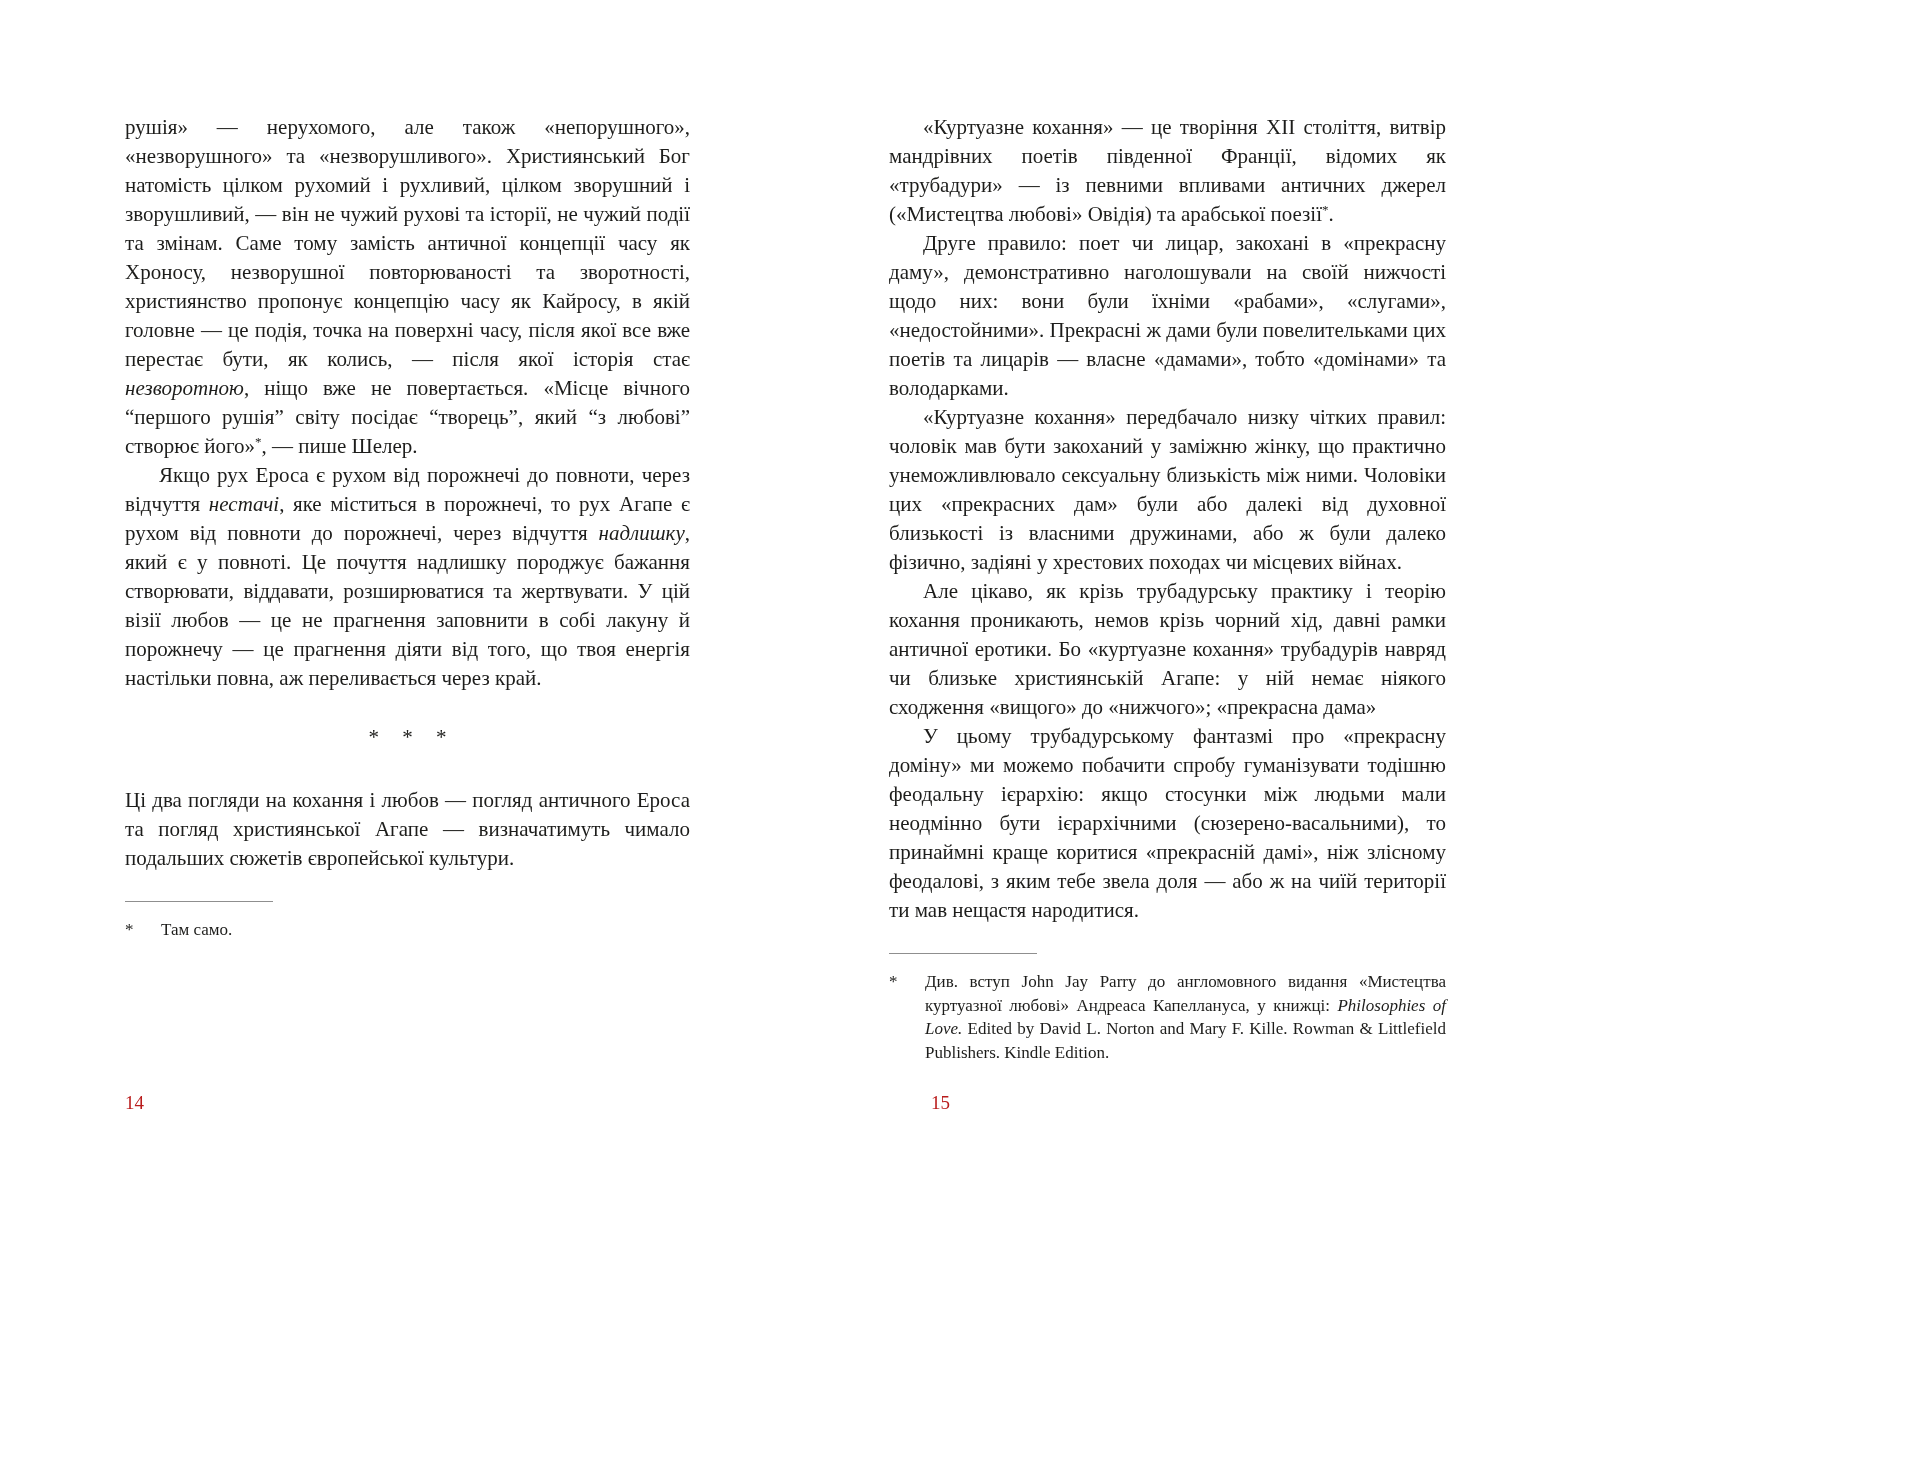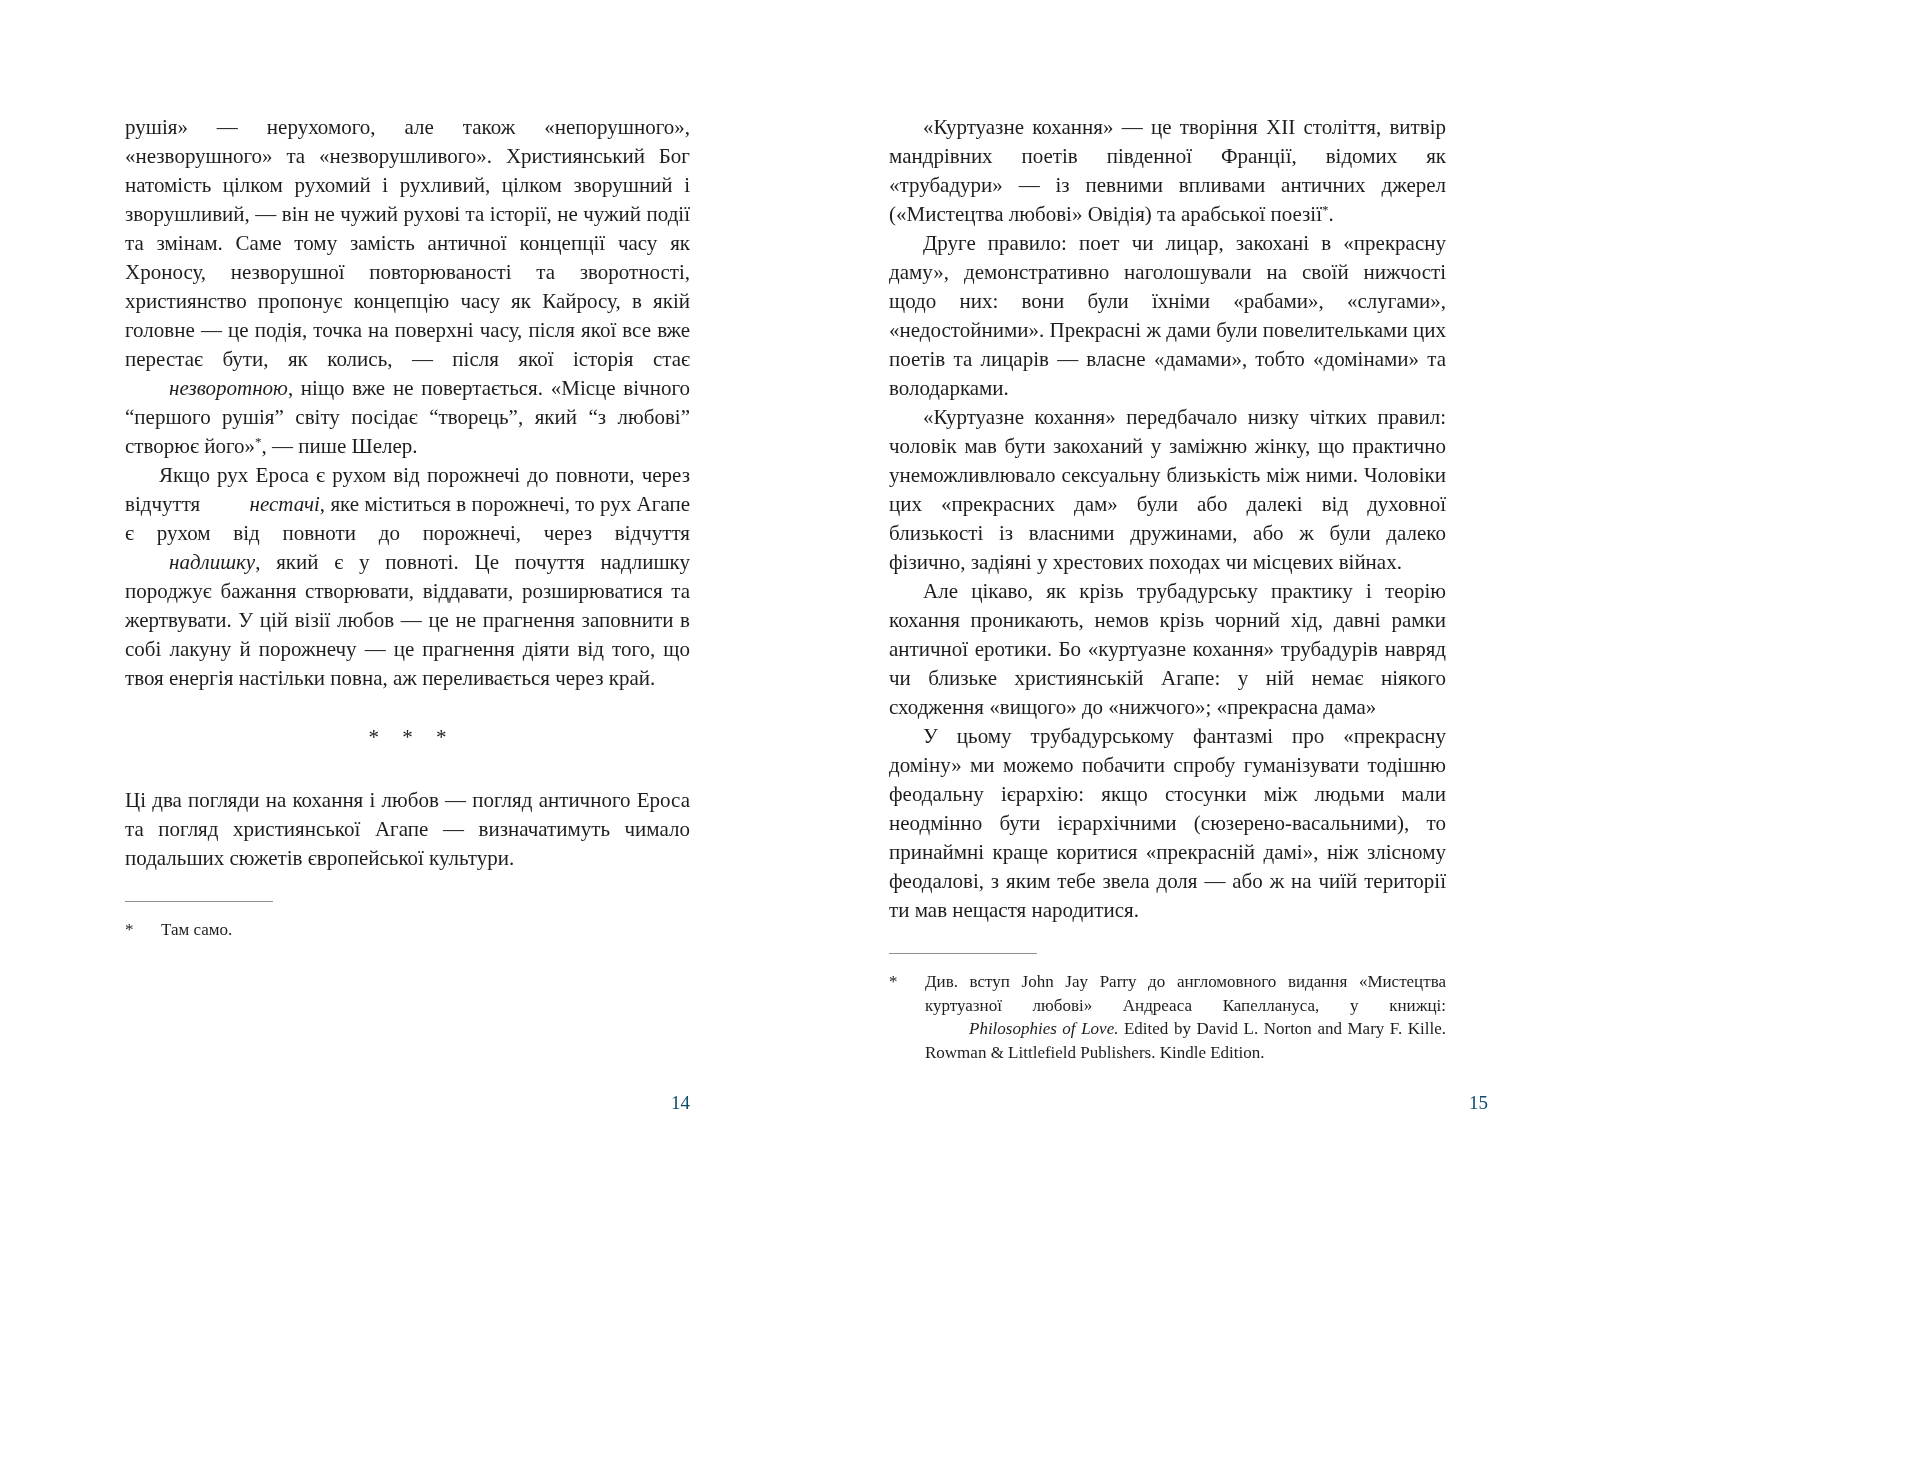--- a/index.html
+++ b/index.html
@@ -25,21 +25,21 @@
 
   .para {
     margin: 0;
     font-size: 21px;
     line-height: 29px;
     text-align: justify;
     text-indent: 34px;
   }
   .para.no-indent { text-indent: 0; }
 
-  .it  { font-style: italic; margin-left: 44px; }
+  .it  { font-style: italic; }
   .sup { font-size: 0.62em; vertical-align: 0.55em; line-height: 0; }
 
   .separator {
     text-align: center;
     font-size: 21px;
     line-height: 29px;
     letter-spacing: 9px;
     margin: 30px 0 34px 0;
     padding-left: 9px; 
   }
@@ -60,22 +60,22 @@
   .fn-marker {
     flex: 0 0 36px;
     text-align: left;
   }
   .fn-text { flex: 1; }
 
   .page-number {
     position: absolute;
     top: 1092px;
     font-size: 19px;
-    text-align: right;
-    color: #0c4a6e;
+    text-align: left;
+    color: #b91c1c;
   }
   .page-number.left  { left: 125px; width: 565px; }
   .page-number.right { left: 931px; width: 557px; }
 </style>
 </head>
 <body>
 
 <div class="spread">
 
   <section class="page page-left">

